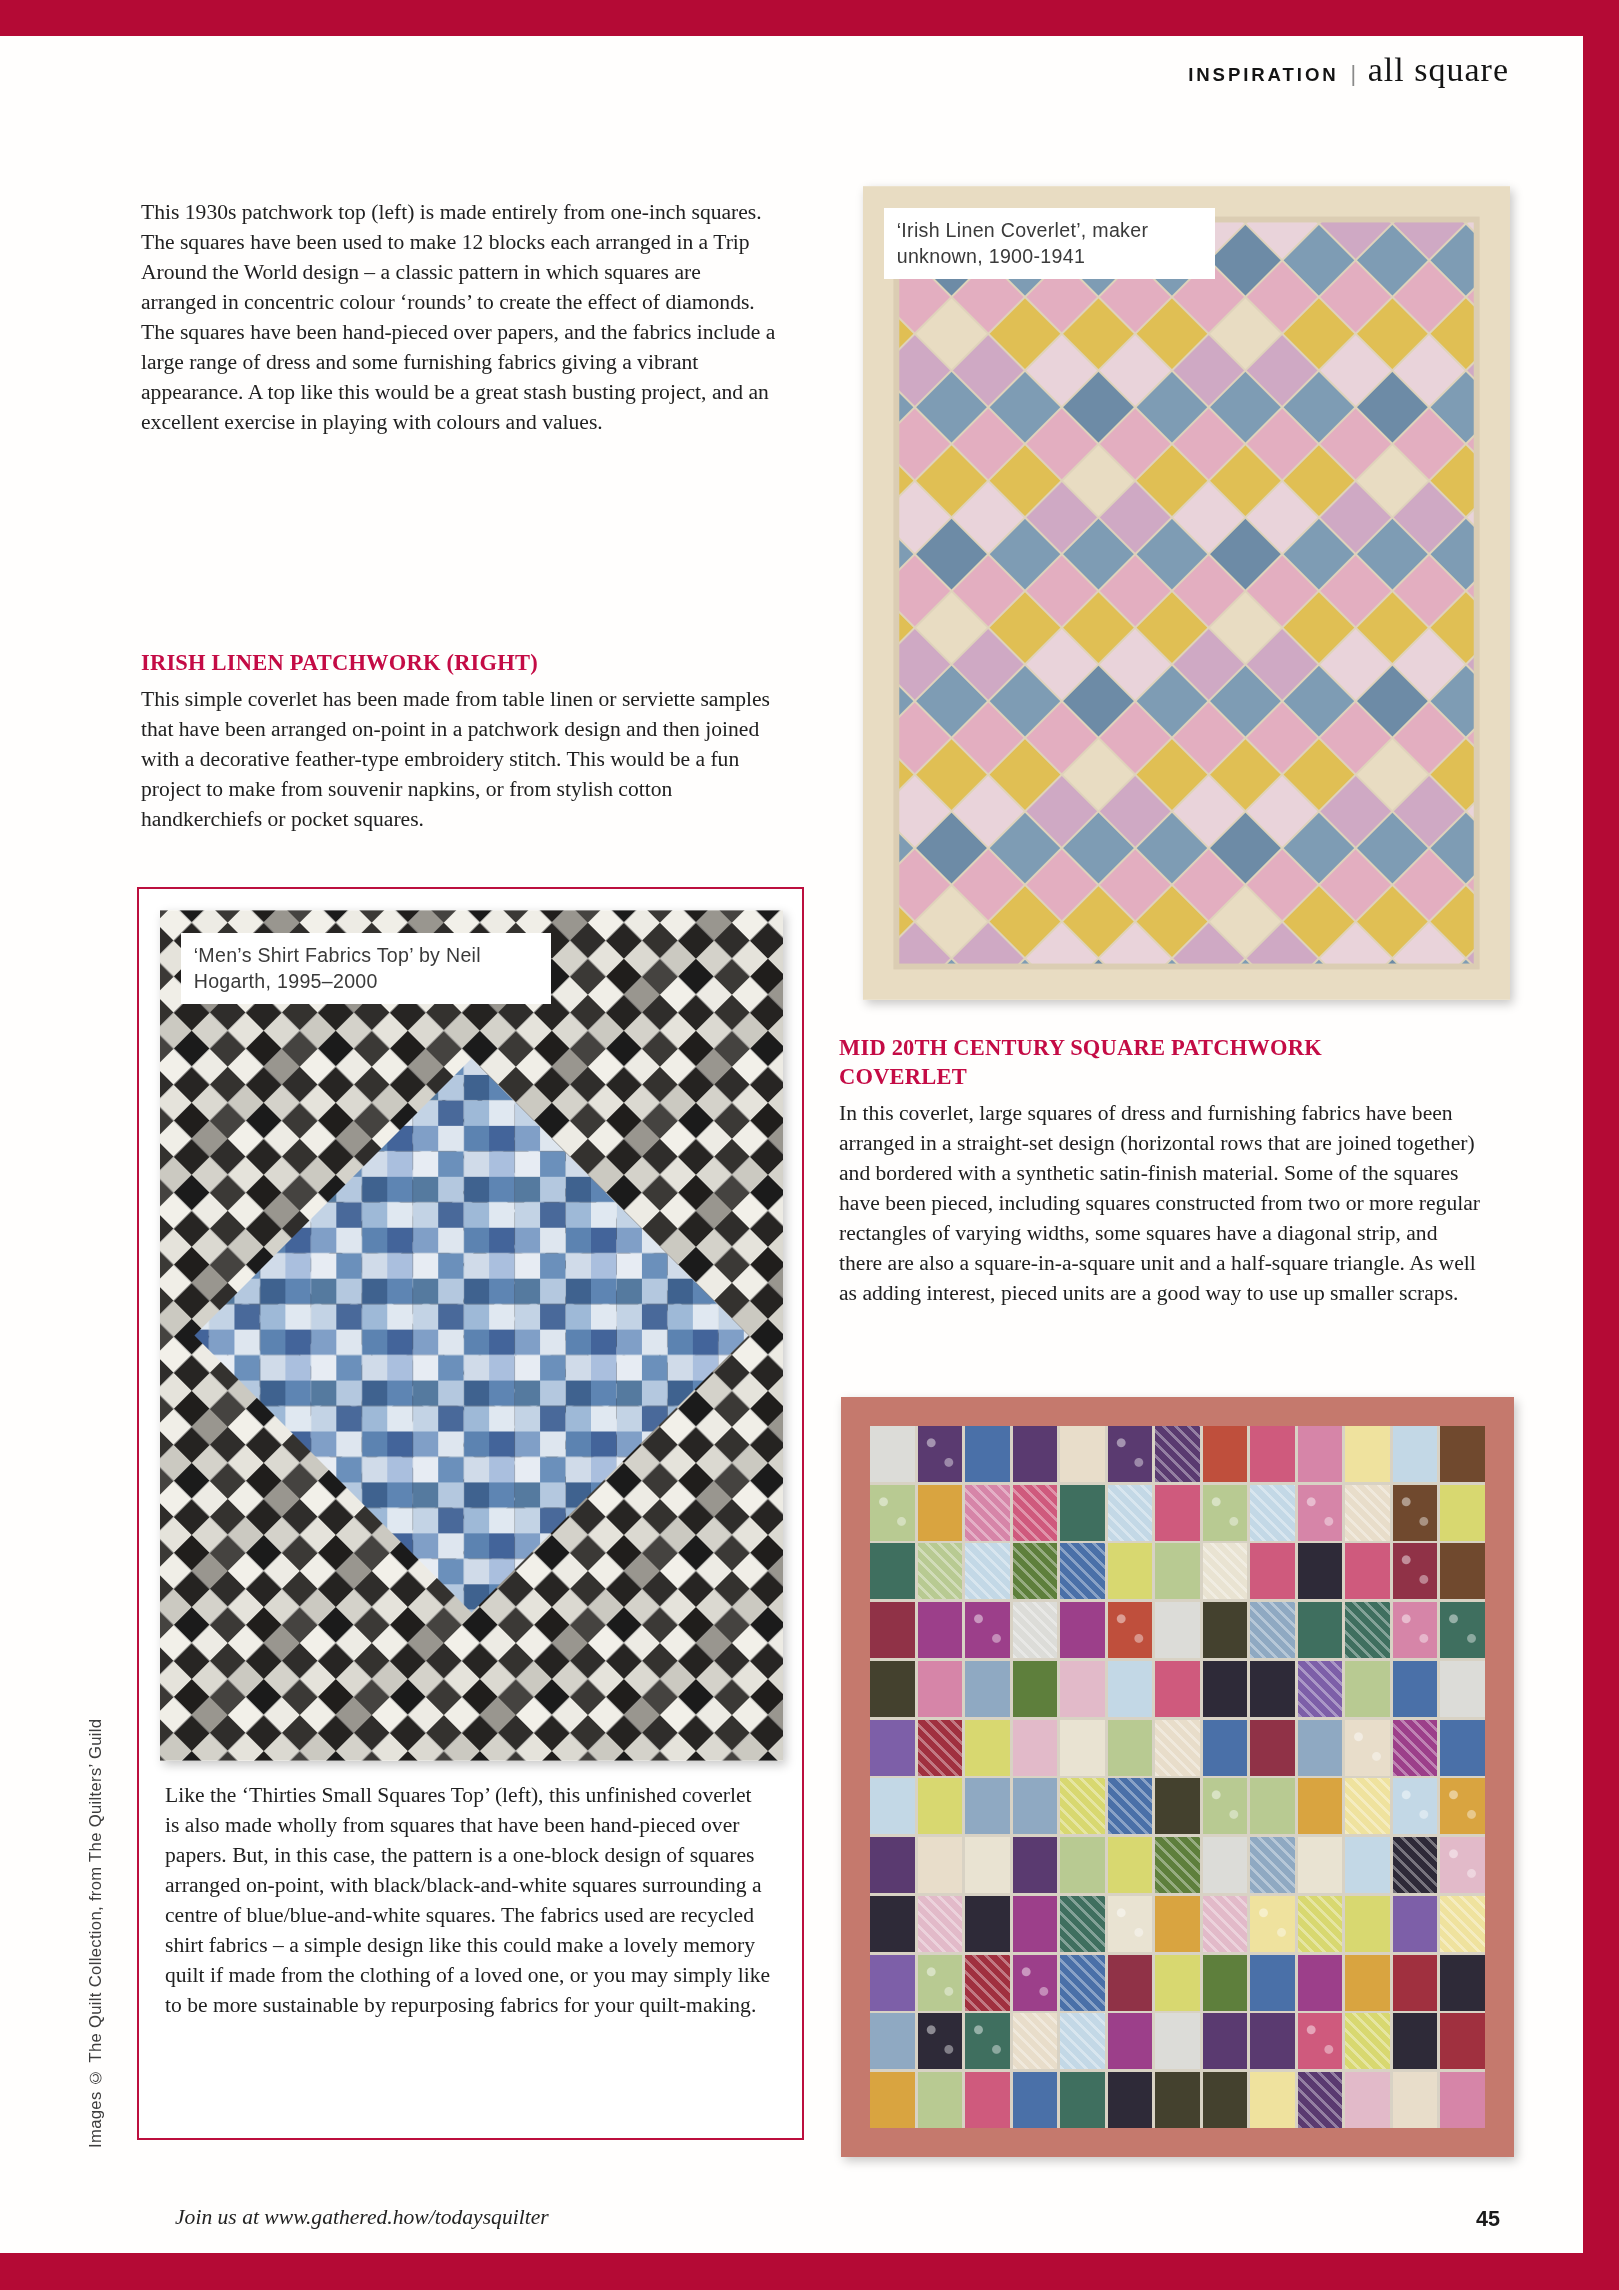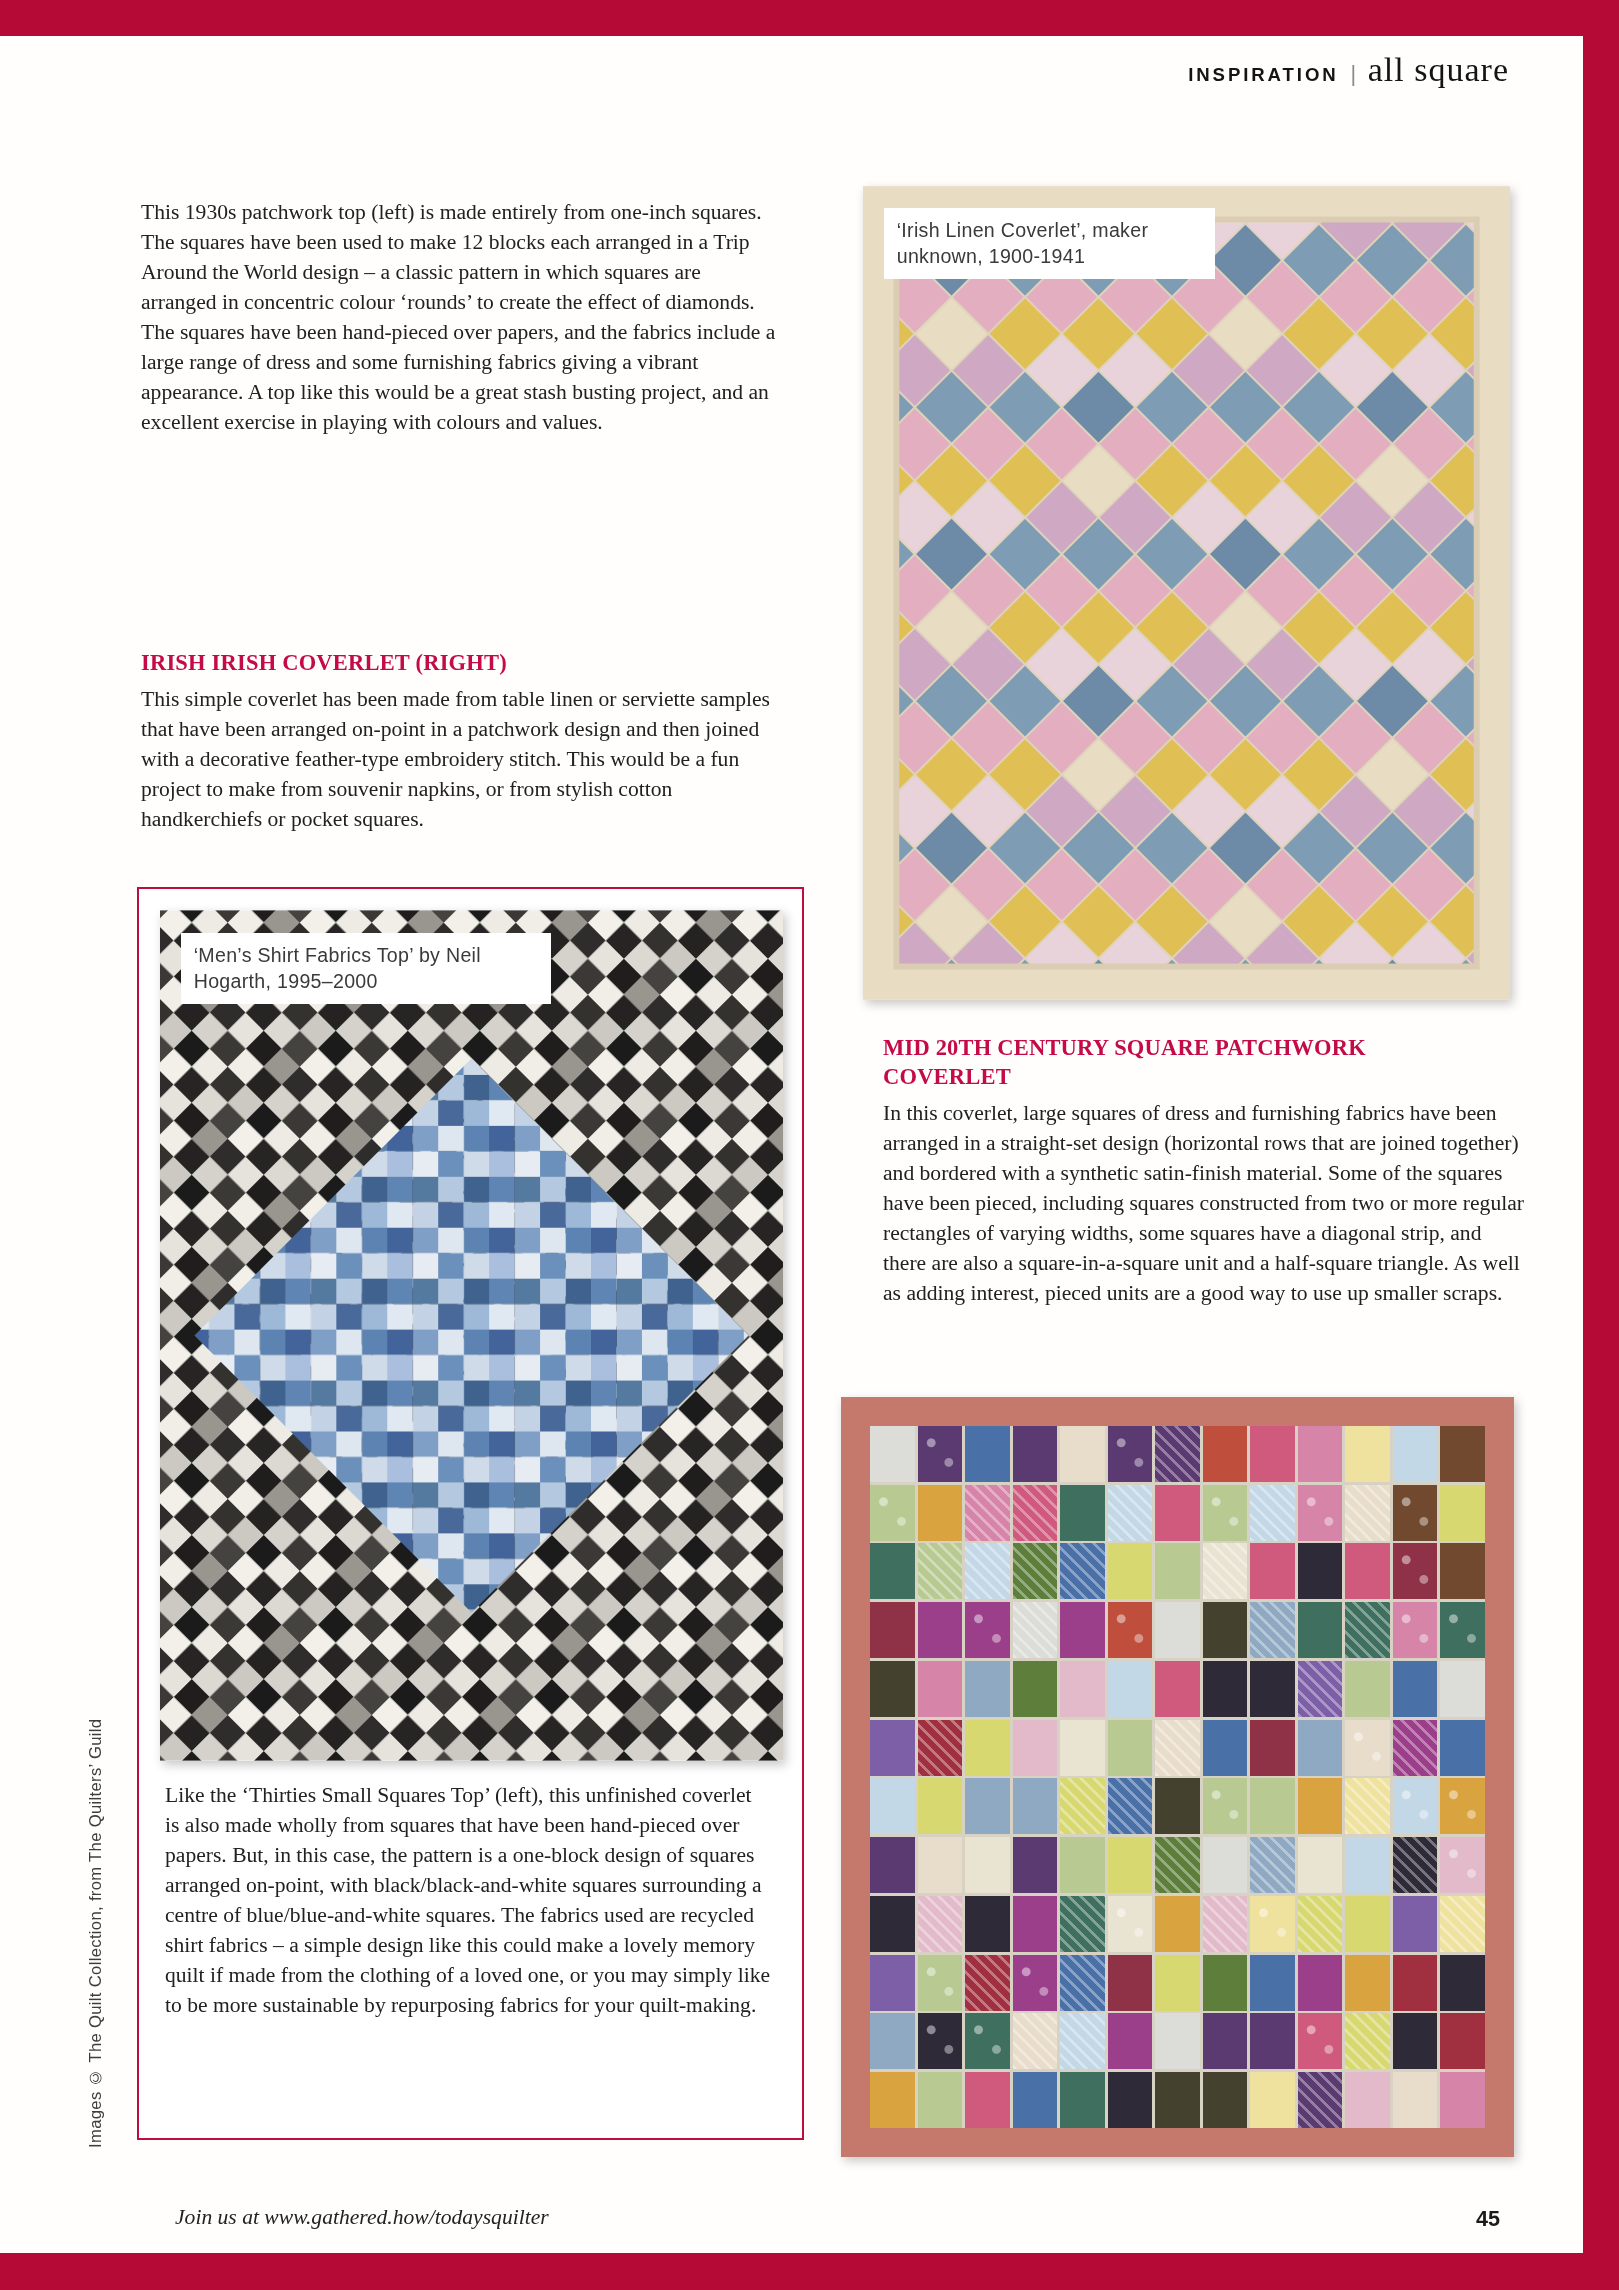--- a/index.html
+++ b/index.html
@@ -15,21 +15,21 @@
   .kicker{font-family:"Liberation Sans", sans-serif;font-weight:bold;font-size:18.6px;
           letter-spacing:2.9px;color:#141414;}
   .head-divider{font-family:"Liberation Sans", sans-serif;font-weight:300;font-size:21.6px;color:#8a8a8a;}
   .head-title{font-size:34px;color:#141414;letter-spacing:1px;}
   
   .article{position:absolute;}
   .article h2{margin:0 0 6.9px 0;font-size:22.5px;line-height:29px;font-weight:bold;color:#c40b45;letter-spacing:0.2px;}
   .article p{margin:0;font-size:21.6px;line-height:30px;color:#212121;}
   .art-thirties{left:141px;top:197px;width:635px;}
   .art-irish{left:141px;top:648px;width:635px;}
-  .art-mid{left:883px;top:1033px;width:645px;}
+  .art-mid{left:839px;top:1033px;width:645px;}
   .art-mid h2{width:549px;}
   .art-mens{left:165px;top:1780px;width:606px;}
   
   .feature-box{position:absolute;left:137px;top:887px;width:663px;height:1249px;
                border:2.9px solid #bc0f3e;background:#ffffff;}
   
   .figure{position:absolute;box-shadow:2.9px 3.9px 9.8px rgba(0,0,0,.22);}
   .fig-mens{left:160px;top:910px;width:623px;height:851px;}
   .fig-irish{left:863px;top:186px;width:647px;height:814px;}
   .fig-mid{left:841px;top:1397px;width:673px;height:760px;background:#c5796d;box-sizing:border-box;padding:29px;}
@@ -65,21 +65,21 @@
     <span class="kicker">INSPIRATION</span>
     <span class="head-divider">|</span>
     <span class="head-title">all square</span>
   </header>
 
   <section class="article art-thirties">
     <p>This 1930s patchwork top (left) is made entirely from one-inch squares. The squares have been used to make 12 blocks each arranged in a Trip Around the World design – a classic pattern in which squares are arranged in concentric colour ‘rounds’ to create the effect of diamonds. The squares have been hand-pieced over papers, and the fabrics include a large range of dress and some furnishing fabrics giving a vibrant appearance. A top like this would be a great stash busting project, and an excellent exercise in playing with colours and values.</p>
   </section>
 
   <section class="article art-irish">
-    <h2>IRISH IRISH COVERLET (RIGHT)</h2>
+    <h2>IRISH LINEN PATCHWORK (RIGHT)</h2>
     <p>This simple coverlet has been made from table linen or serviette samples that have been arranged on-point in a patchwork design and then joined with a decorative feather-type embroidery stitch. This would be a fun project to make from souvenir napkins, or from stylish cotton handkerchiefs or pocket squares.</p>
   </section>
 
   <div class="feature-box"></div>
 
   <figure class="figure fig-mens" style="margin:0">
     <svg width="623" height="851" viewBox="0 0 636 868">
       <defs>
         <pattern id="bwPat" width="104" height="104" patternUnits="userSpaceOnUse" patternTransform="rotate(45 318 434)">
           <rect x="0" y="0" width="26" height="26" fill="#1b1b1b"></rect>

